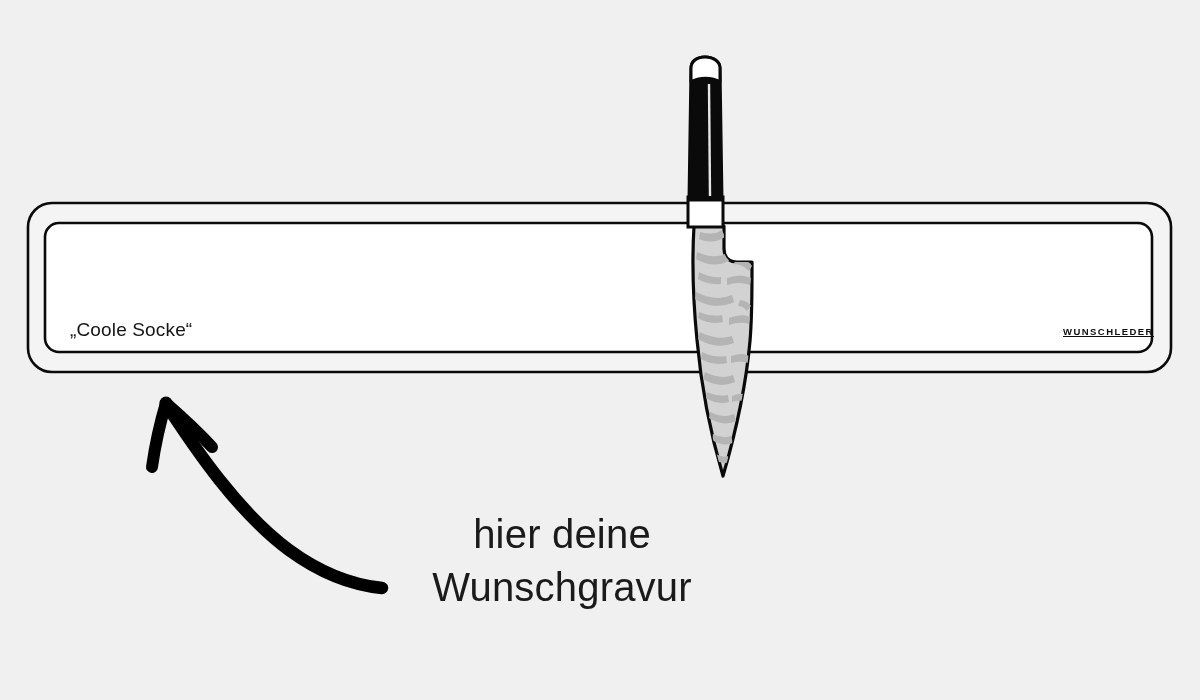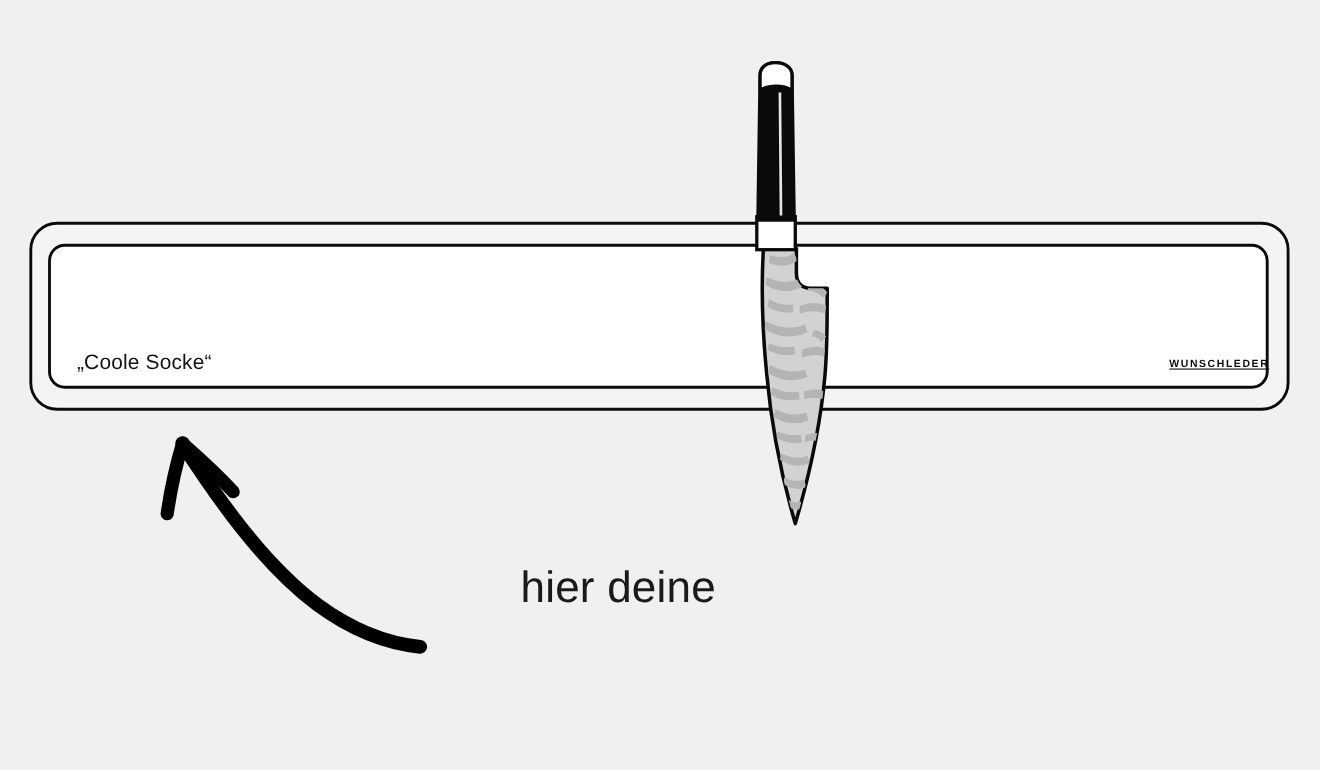--- a/index.html
+++ b/index.html
@@ -171,16 +171,17 @@
 
   </svg>
 
   <div class="engraving-text">„Coole Socke“</div>
 
   <div class="brand-logo">WUNSCHLEDER</div>
 
   <div class="caption">
     <span class="caption-inner">
       <span class="line">hier deine</span>
+      <span class="line">Wunschgravur</span>
     </span>
   </div>
 
 </div>
 
 </body></html>

